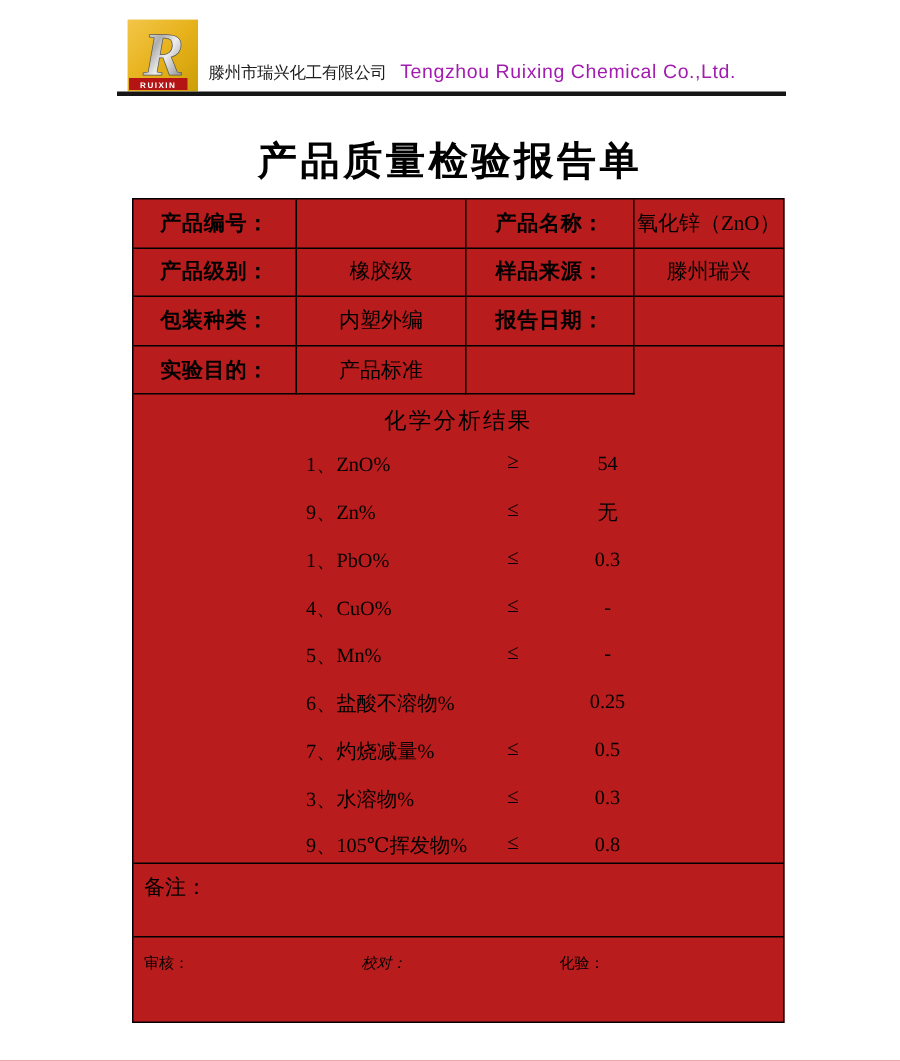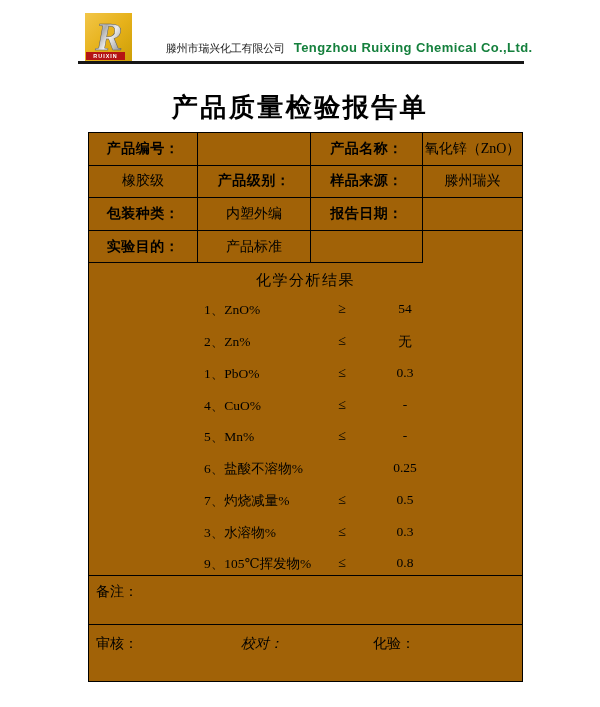--- a/index.html
+++ b/index.html
@@ -13,42 +13,41 @@
 
   
   .logo{position:absolute;left:85px;top:13px;width:47px;height:48px;}
   .company-line{
     position:absolute;left:139px;top:40px;height:18px;
     display:flex;align-items:baseline;white-space:nowrap;
   }
   .company-cn{
     font-size:11px;letter-spacing:-0.2px;color:#1c1c1c;
     font-family:"Liberation Serif","DejaVu Serif",serif;
-    margin-left:27px;
   }
   .company-en{
-    margin-left:9px;font-size:13px;font-weight:bold;letter-spacing:0.4px;color:#15803d;
+    margin-left:9px;font-size:13px;font-weight:normal;letter-spacing:0.4px;color:#a21caf;
     font-family:"Liberation Sans","DejaVu Sans",sans-serif;
   }
   .header-rule{
     position:absolute;left:78px;top:61px;width:446px;height:2.5px;
     background:#161616;
   }
 
   
   .doc-title{
     position:absolute;left:0;top:90px;width:600px;text-align:center;
     font-size:26px;font-weight:bold;letter-spacing:2.5px;
     font-family:"Liberation Sans","DejaVu Sans",sans-serif;
   }
 
   
   .report-table{
     position:absolute;left:88px;top:132px;width:435px;height:550px;
-    border:1.6px solid #000;box-sizing:border-box;background:#a16207;
+    border:1.6px solid #000;box-sizing:border-box;background:#b91c1c;
   }
 
   
   .info-grid{
     display:grid;
     grid-template-columns:109px 113px 112px auto;
     grid-auto-rows:32.6px;
   }
   .cell{
     display:flex;align-items:center;justify-content:center;
@@ -79,21 +78,21 @@
   .an-name{position:absolute;left:115px;white-space:nowrap;}
   .an-op{position:absolute;left:239px;width:28px;text-align:center;font-size:14px;}
   .an-val{position:absolute;left:283px;width:66px;text-align:center;}
 
   
   .remarks-row{
     position:relative;height:49px;border-bottom:1.2px solid #000;box-sizing:border-box;
   }
   .remarks-label{position:absolute;left:7px;top:7px;font-size:14px;}
   .sign-row{position:relative;height:53px;}
-  .sign-label{position:absolute;top:10px;font-size:14px;white-space:nowrap;}
+  .sign-label{position:absolute;top:10px;font-size:10px;white-space:nowrap;}
   .sign-review{left:7px;}
   .sign-proofread{left:152px;font-style:italic;}
   .sign-assay{left:284px;}
 </style>
 </head>
 <body>
 
 <div class="page">
 
   <svg class="logo" viewBox="0 0 47 48" xmlns="http://www.w3.org/2000/svg">
@@ -127,22 +126,22 @@
 
   <div class="report-table">
 
     <div class="info-grid">
 
       <div class="cell lbl">产品编号：</div>
       <div class="cell val"></div>
       <div class="cell lbl">产品名称：</div>
       <div class="cell val">氧化锌（ZnO）</div>
 
+      <div class="cell lbl">产品级别：</div>
       <div class="cell val">橡胶级</div>
-      <div class="cell lbl">产品级别：</div>
       <div class="cell lbl">样品来源：</div>
       <div class="cell val">滕州瑞兴</div>
 
       <div class="cell lbl">包装种类：</div>
       <div class="cell val">内塑外编</div>
       <div class="cell lbl">报告日期：</div>
       <div class="cell val"></div>
 
       <div class="cell lbl">实验目的：</div>
       <div class="cell val">产品标准</div>
@@ -151,21 +150,21 @@
 
     <div class="analysis">
       <div class="analysis-title">化学分析结果</div>
 
       <div class="an-item" style="--i:0">
         <span class="an-name">1、ZnO%</span>
         <span class="an-op">≥</span>
         <span class="an-val">54</span>
       </div>
       <div class="an-item" style="--i:1">
-        <span class="an-name">2、Zn%</span>
+        <span class="an-name">9、Zn%</span>
         <span class="an-op">≤</span>
         <span class="an-val">无</span>
       </div>
       <div class="an-item" style="--i:2">
         <span class="an-name">1、PbO%</span>
         <span class="an-op">≤</span>
         <span class="an-val">0.3</span>
       </div>
       <div class="an-item" style="--i:3">
         <span class="an-name">4、CuO%</span>

